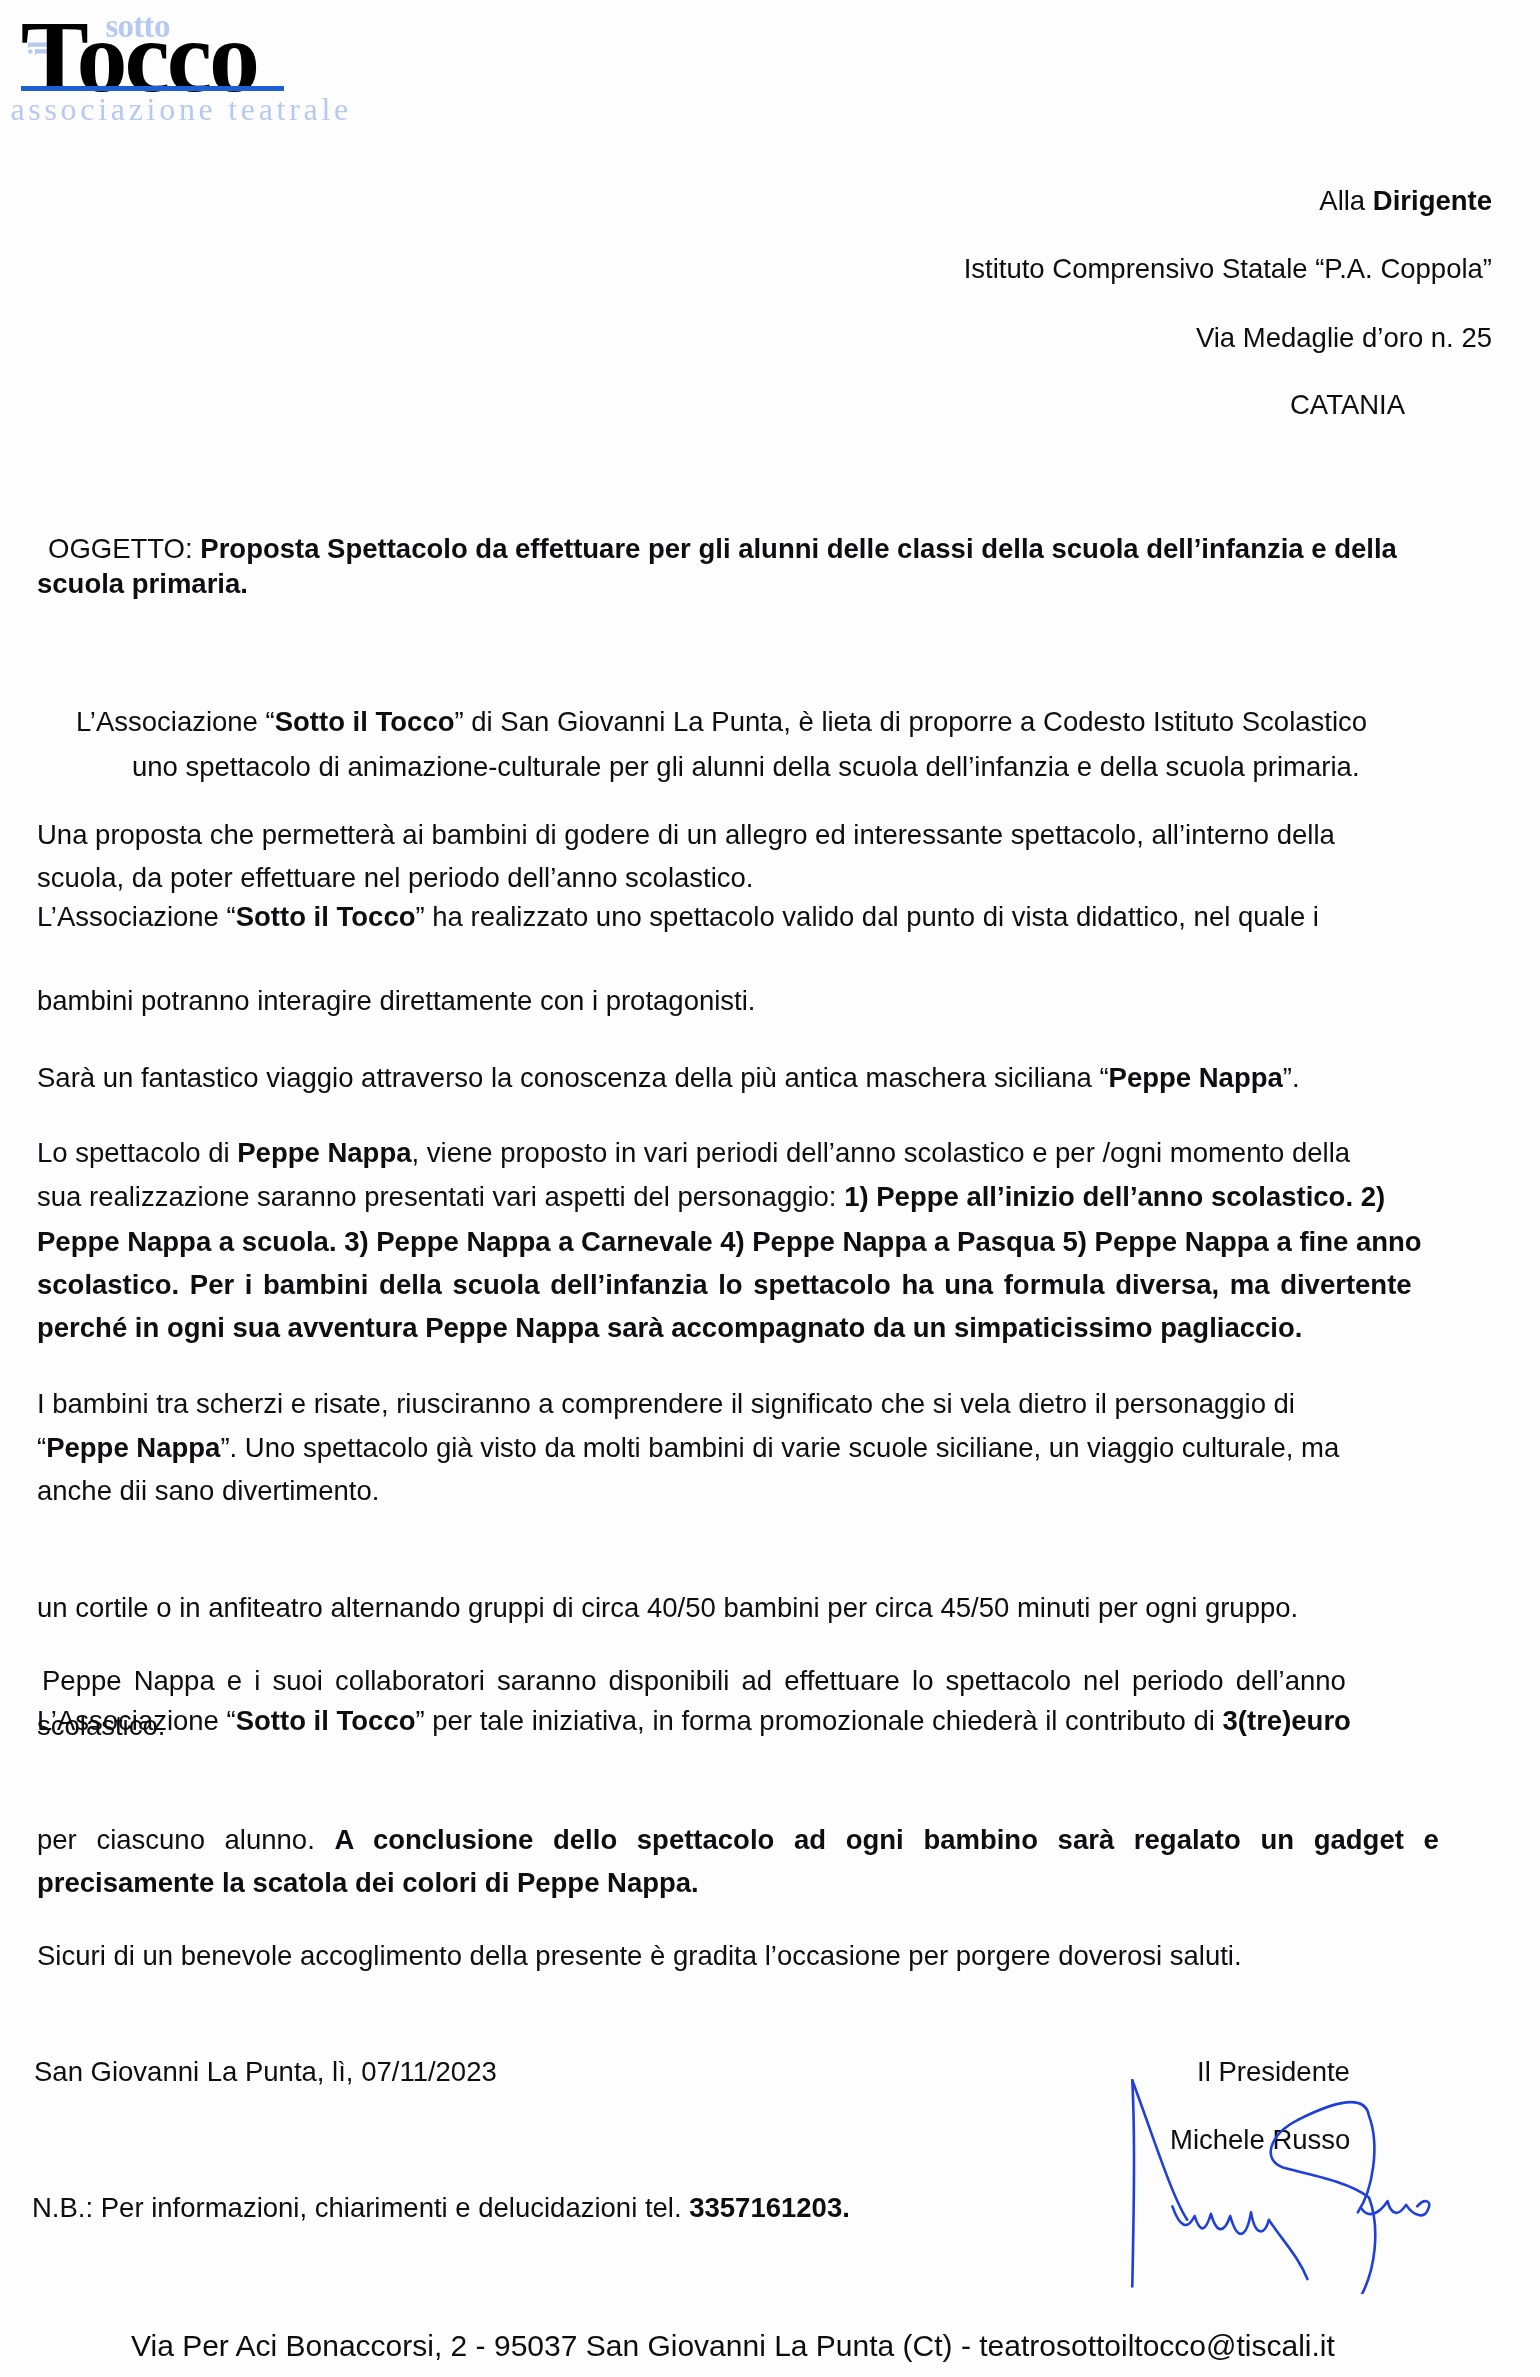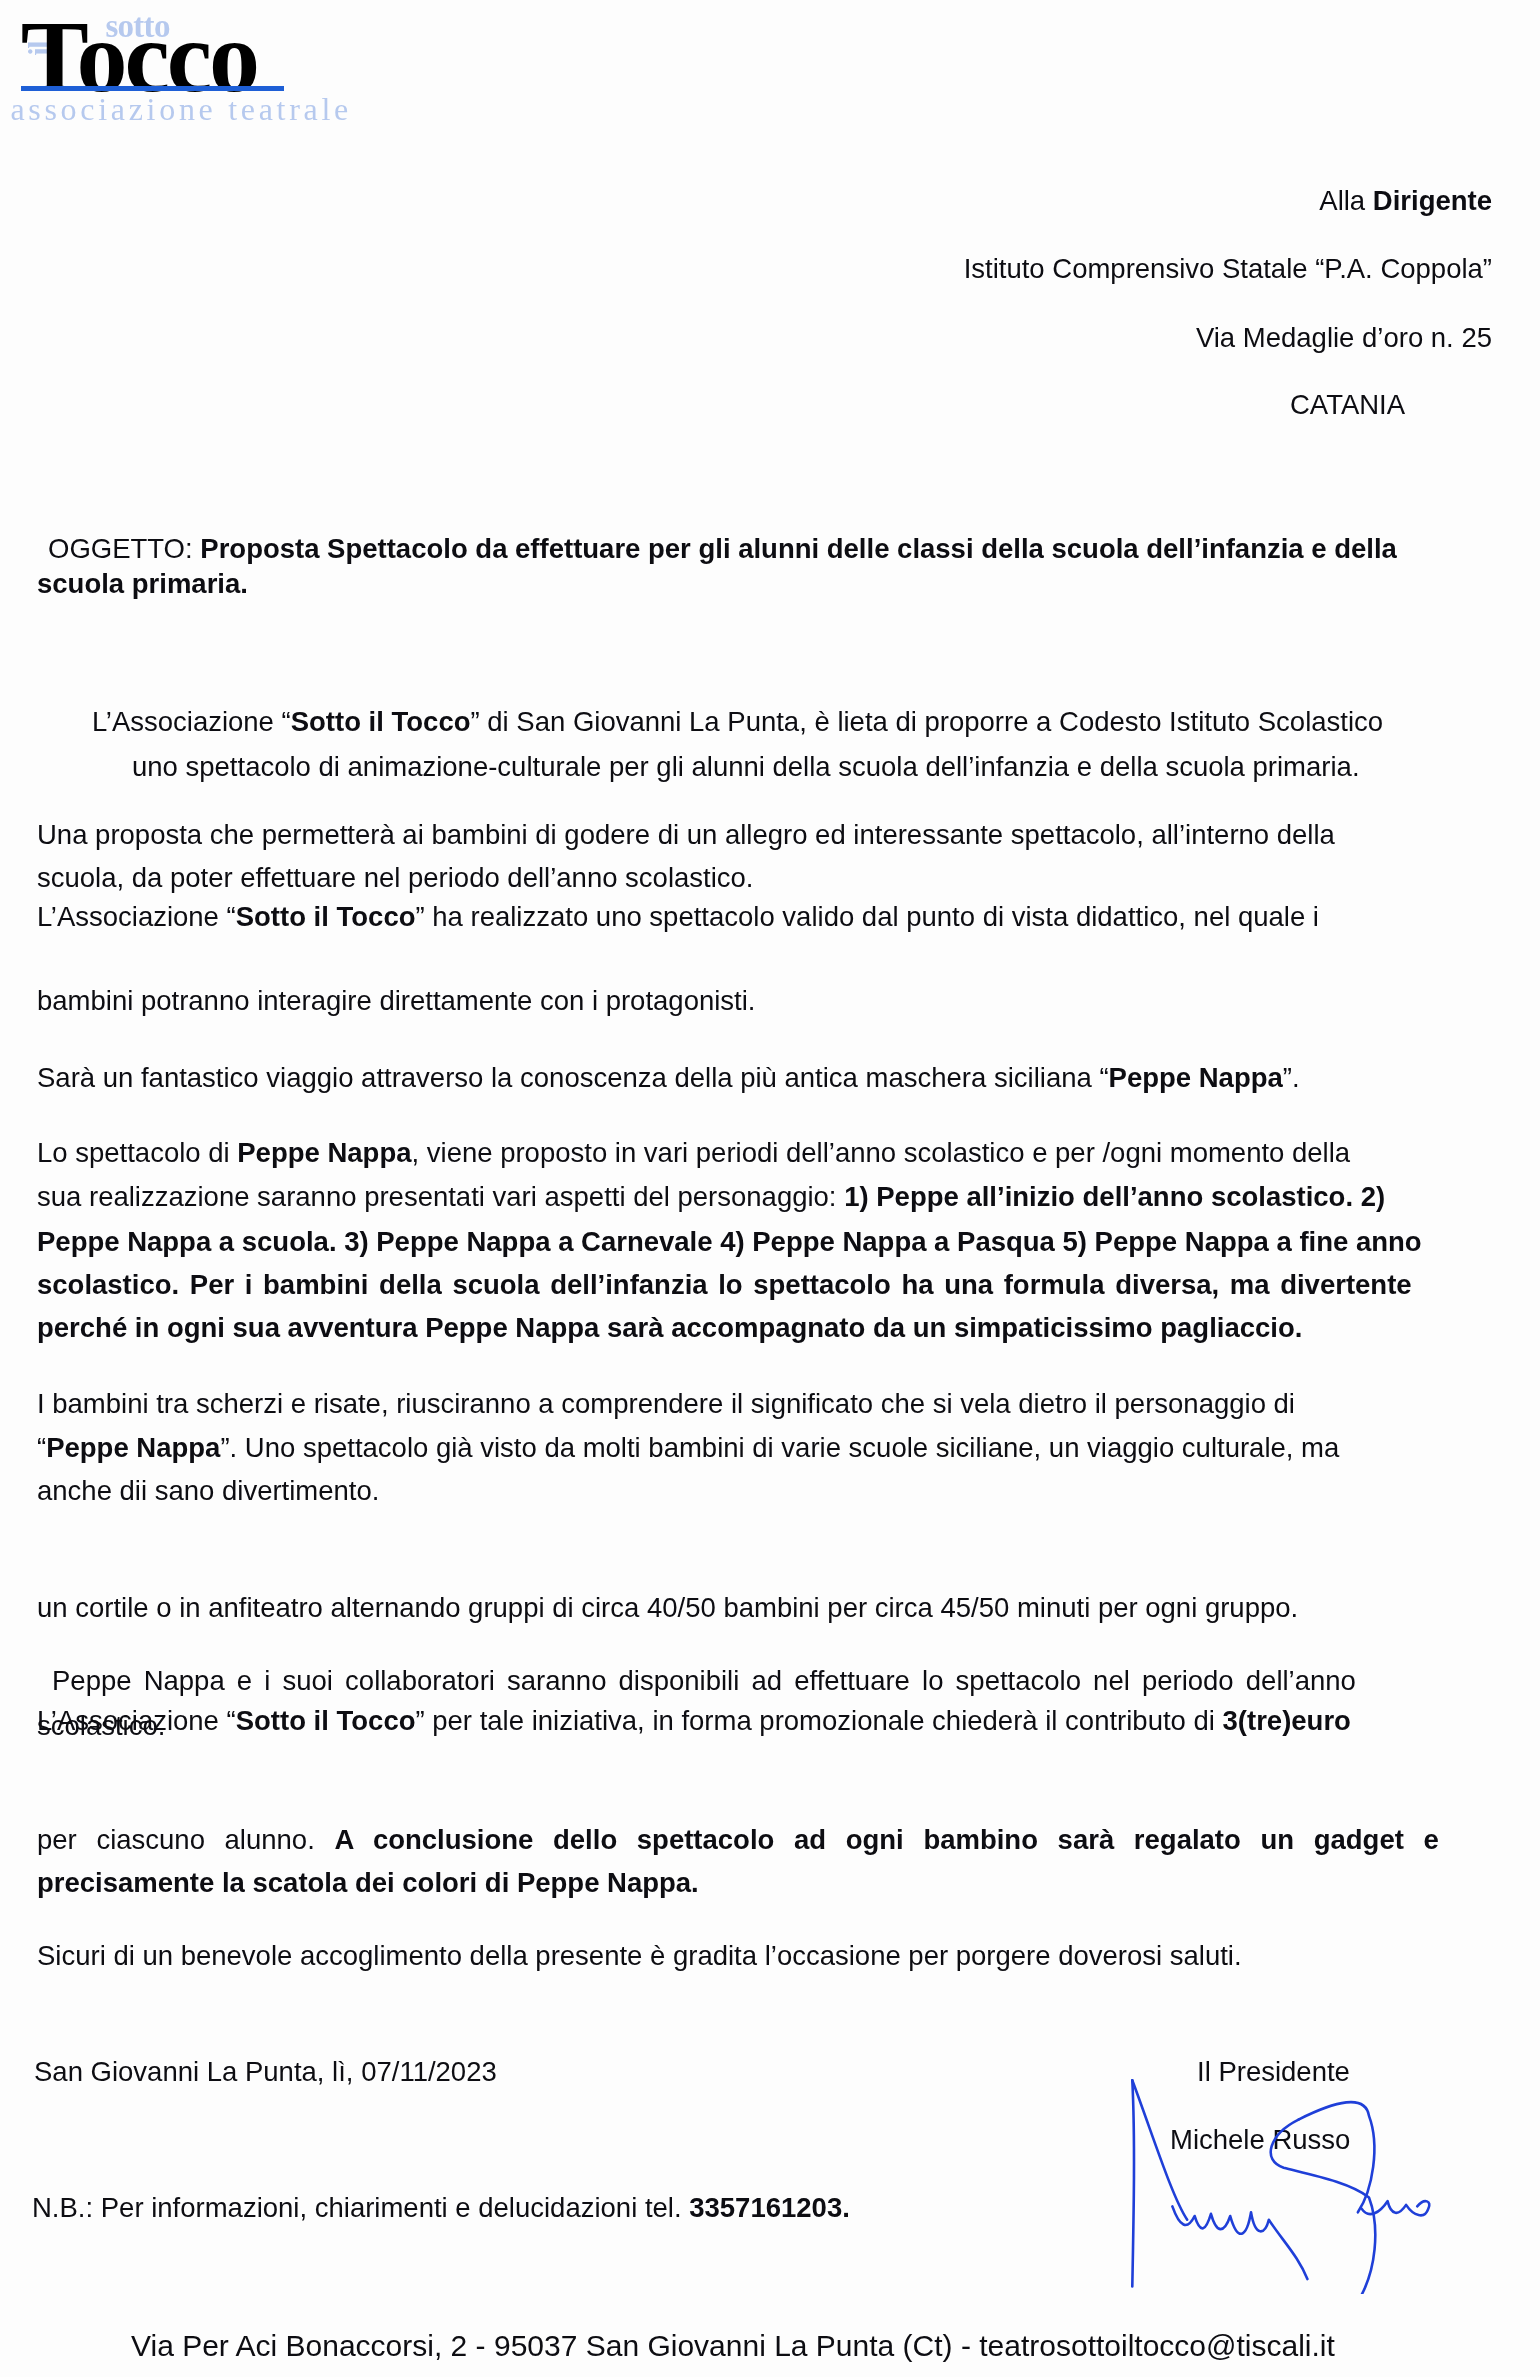--- a/index.html
+++ b/index.html
@@ -45,21 +45,21 @@
   </div>
   <div class="t right" style="right:49px; top:252px;">Istituto Comprensivo Statale “P.A. Coppola”</div>
   <div class="t right" style="right:49px; top:321px;">Via Medaglie d’oro n. 25</div>
   <div class="t" style="left:1290px; top:388px;">CATANIA</div>
 
   <div class="t b" style="left:48px; top:532px;">
     <span style="font-weight:normal">OGGETTO:</span><span> Proposta Spettacolo da effettuare per gli alunni delle classi della scuola dell’infanzia e della</span>
   </div>
   <div class="t b" style="left:37px; top:567px;">scuola primaria.</div>
 
-  <div class="t" style="left:92px; top:705px;">
+  <div class="t" style="left:76px; top:705px;">
     <span>L’Associazione “</span><span class="b">Sotto il Tocco</span><span>” di San Giovanni La Punta, è lieta di proporre a Codesto Istituto Scolastico</span>
   </div>
   <div class="t" style="left:132px; top:750px;">uno spettacolo di animazione-culturale per gli alunni della scuola dell’infanzia e della scuola primaria.</div>
 
   <div class="t" style="left:37px; top:818px;">Una proposta che permetterà ai bambini di godere di un allegro ed interessante spettacolo, all’interno della</div>
   <div class="t" style="left:37px; top:861px;">scuola, da poter effettuare nel periodo dell’anno scolastico.</div>
 
   <div class="t" style="left:37px; top:900px;">
     <span>L’Associazione “</span><span class="b">Sotto il Tocco</span><span>” ha realizzato uno spettacolo valido dal punto di vista didattico, nel quale i</span>
   </div>
@@ -80,21 +80,21 @@
   <div class="t b" style="left:37px; top:1311px;">perché in ogni sua avventura Peppe Nappa sarà accompagnato da un simpaticissimo pagliaccio.</div>
 
   <div class="t" style="left:37px; top:1387px;">I bambini tra scherzi e risate, riusciranno a comprendere il significato che si vela dietro il personaggio di</div>
   <div class="t" style="left:37px; top:1431px;">
     <span>“</span><span class="b">Peppe Nappa</span><span>”. Uno spettacolo già visto da molti bambini di varie scuole siciliane, un viaggio culturale, ma</span>
   </div>
   <div class="t" style="left:37px; top:1474px;">anche dii sano divertimento.</div>
 
   <div class="t" style="left:37px; top:1591px;">un cortile o in anfiteatro alternando gruppi di circa 40/50 bambini per circa 45/50 minuti per ogni gruppo.</div>
 
-  <div class="t" style="left:52px; top:1664px; word-spacing:4.5px;text-align:right;">Peppe Nappa e i suoi collaboratori saranno disponibili ad effettuare lo spettacolo nel periodo dell’anno</div>
+  <div class="t" style="left:42px; top:1664px; word-spacing:4.5px;text-align:right;">Peppe Nappa e i suoi collaboratori saranno disponibili ad effettuare lo spettacolo nel periodo dell’anno</div>
   <div class="t" style="left:37px; top:1709px;">scolastico.</div>
 
   <div class="t" style="left:37px; top:1704px;">
     <span>L’Associazione “</span><span class="b">Sotto il Tocco</span><span>” per tale iniziativa, in forma promozionale chiederà il contributo di </span><span class="b">3(tre)euro</span>
   </div>
   <div class="t" style="left:37px; top:1823px; word-spacing:12px;">
     <span>per ciascuno alunno. </span><span class="b">A conclusione dello spettacolo ad ogni bambino sarà regalato un gadget e</span>
   </div>
   <div class="t b" style="left:37px; top:1866px;">precisamente la scatola dei colori di Peppe Nappa.</div>
 

